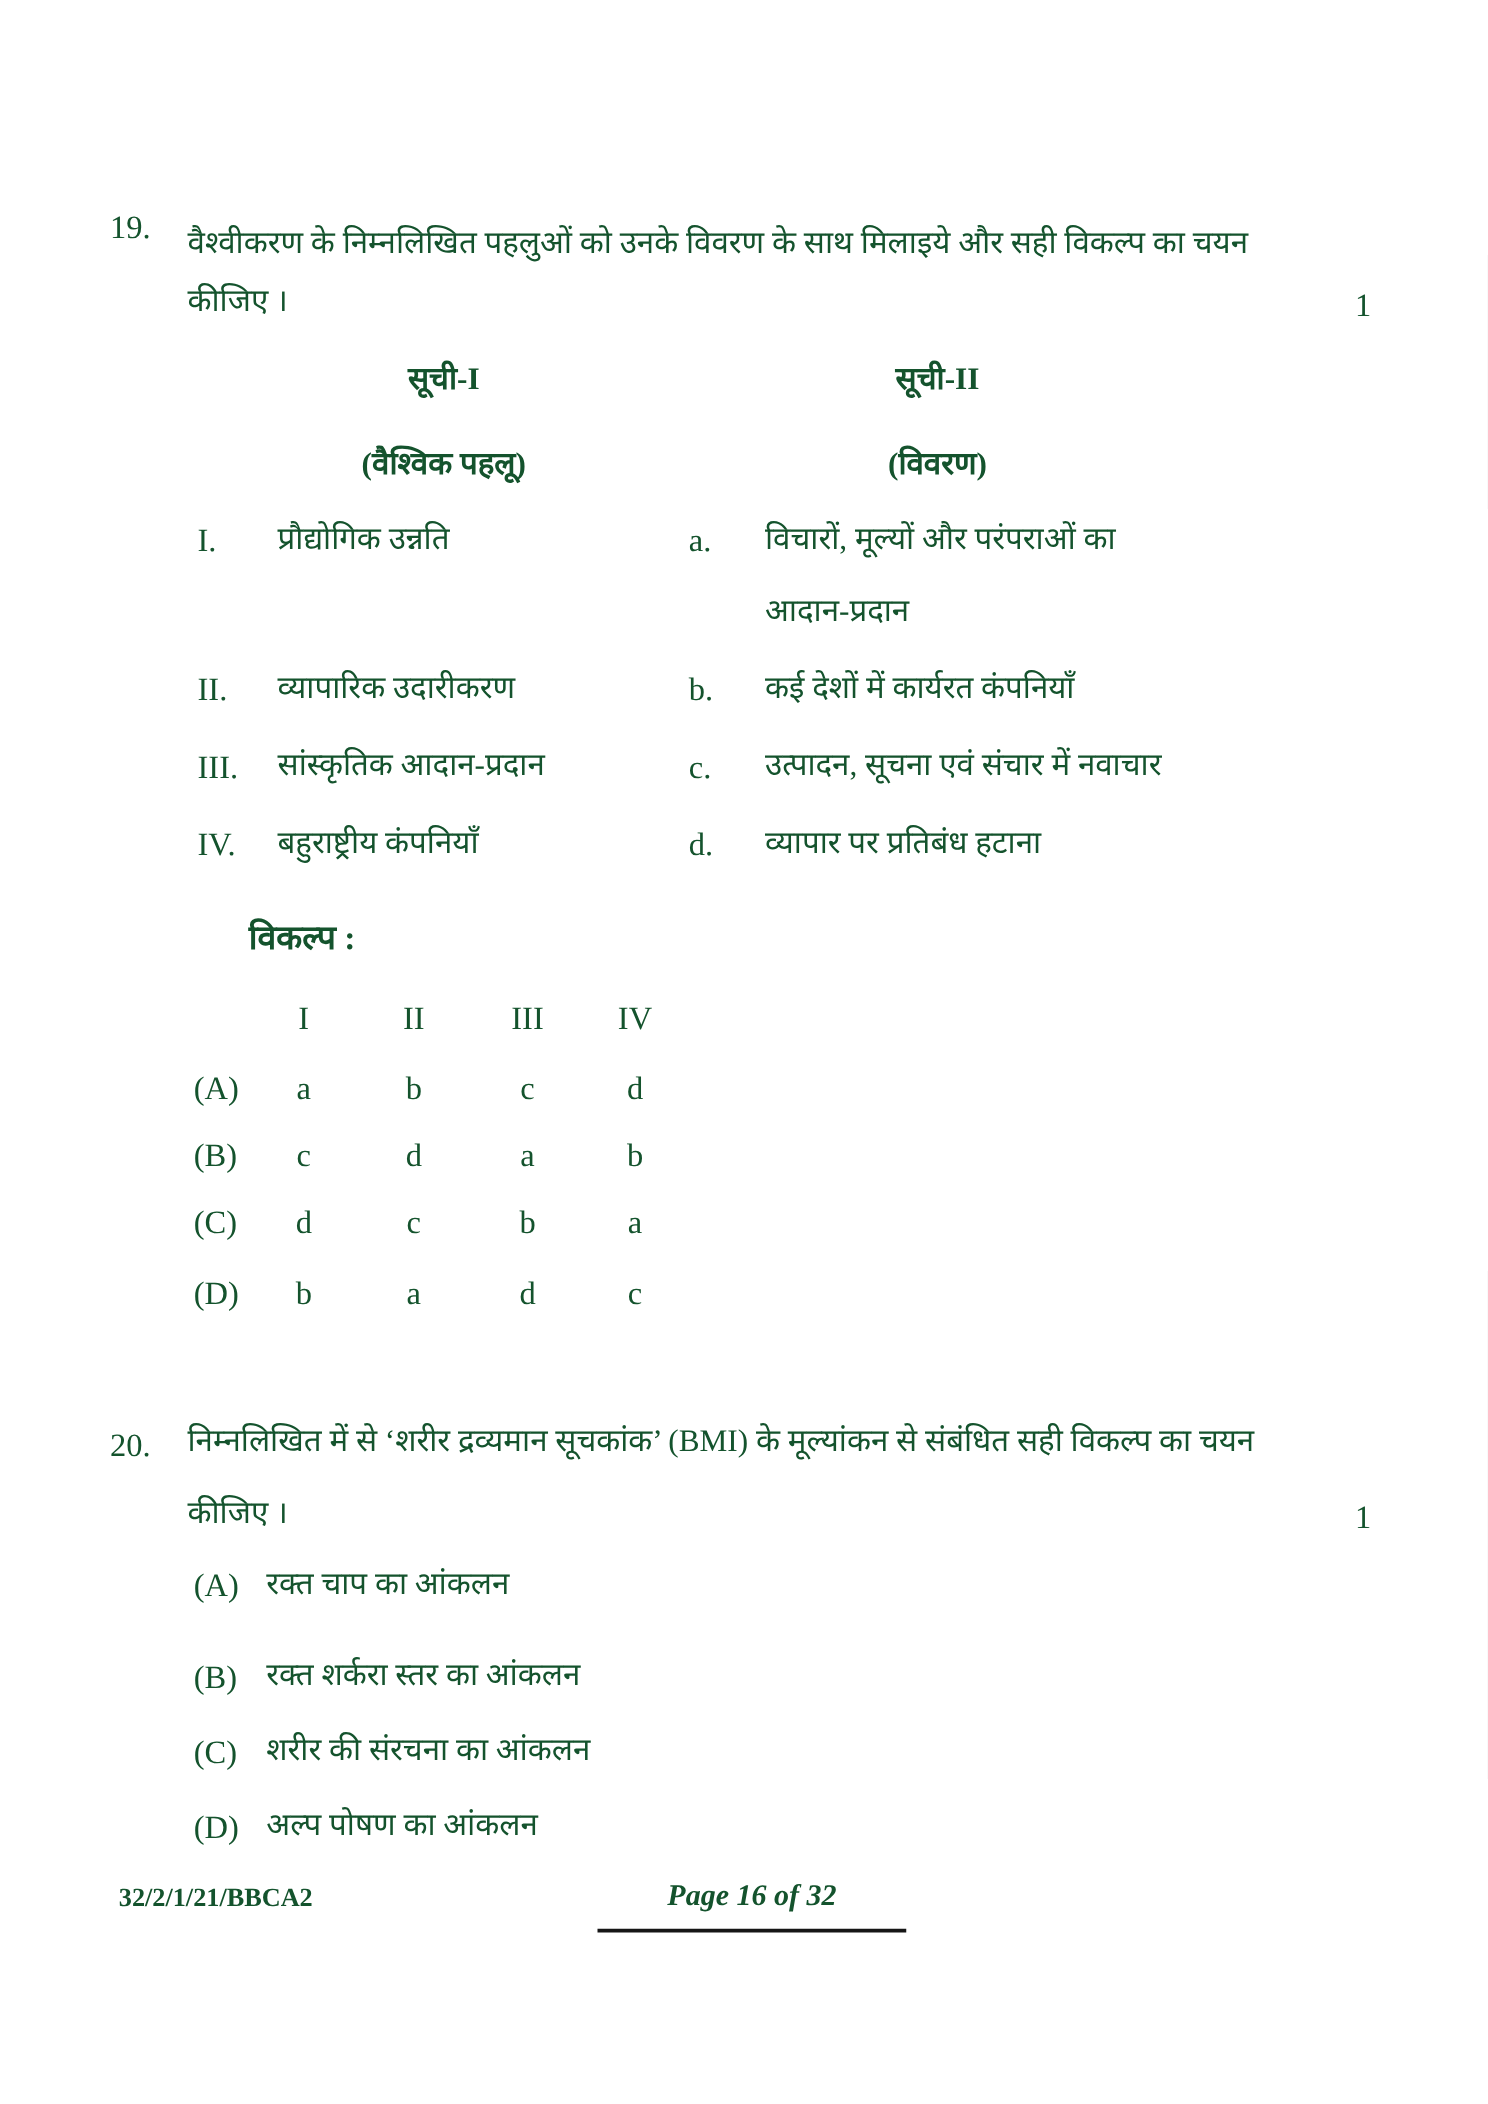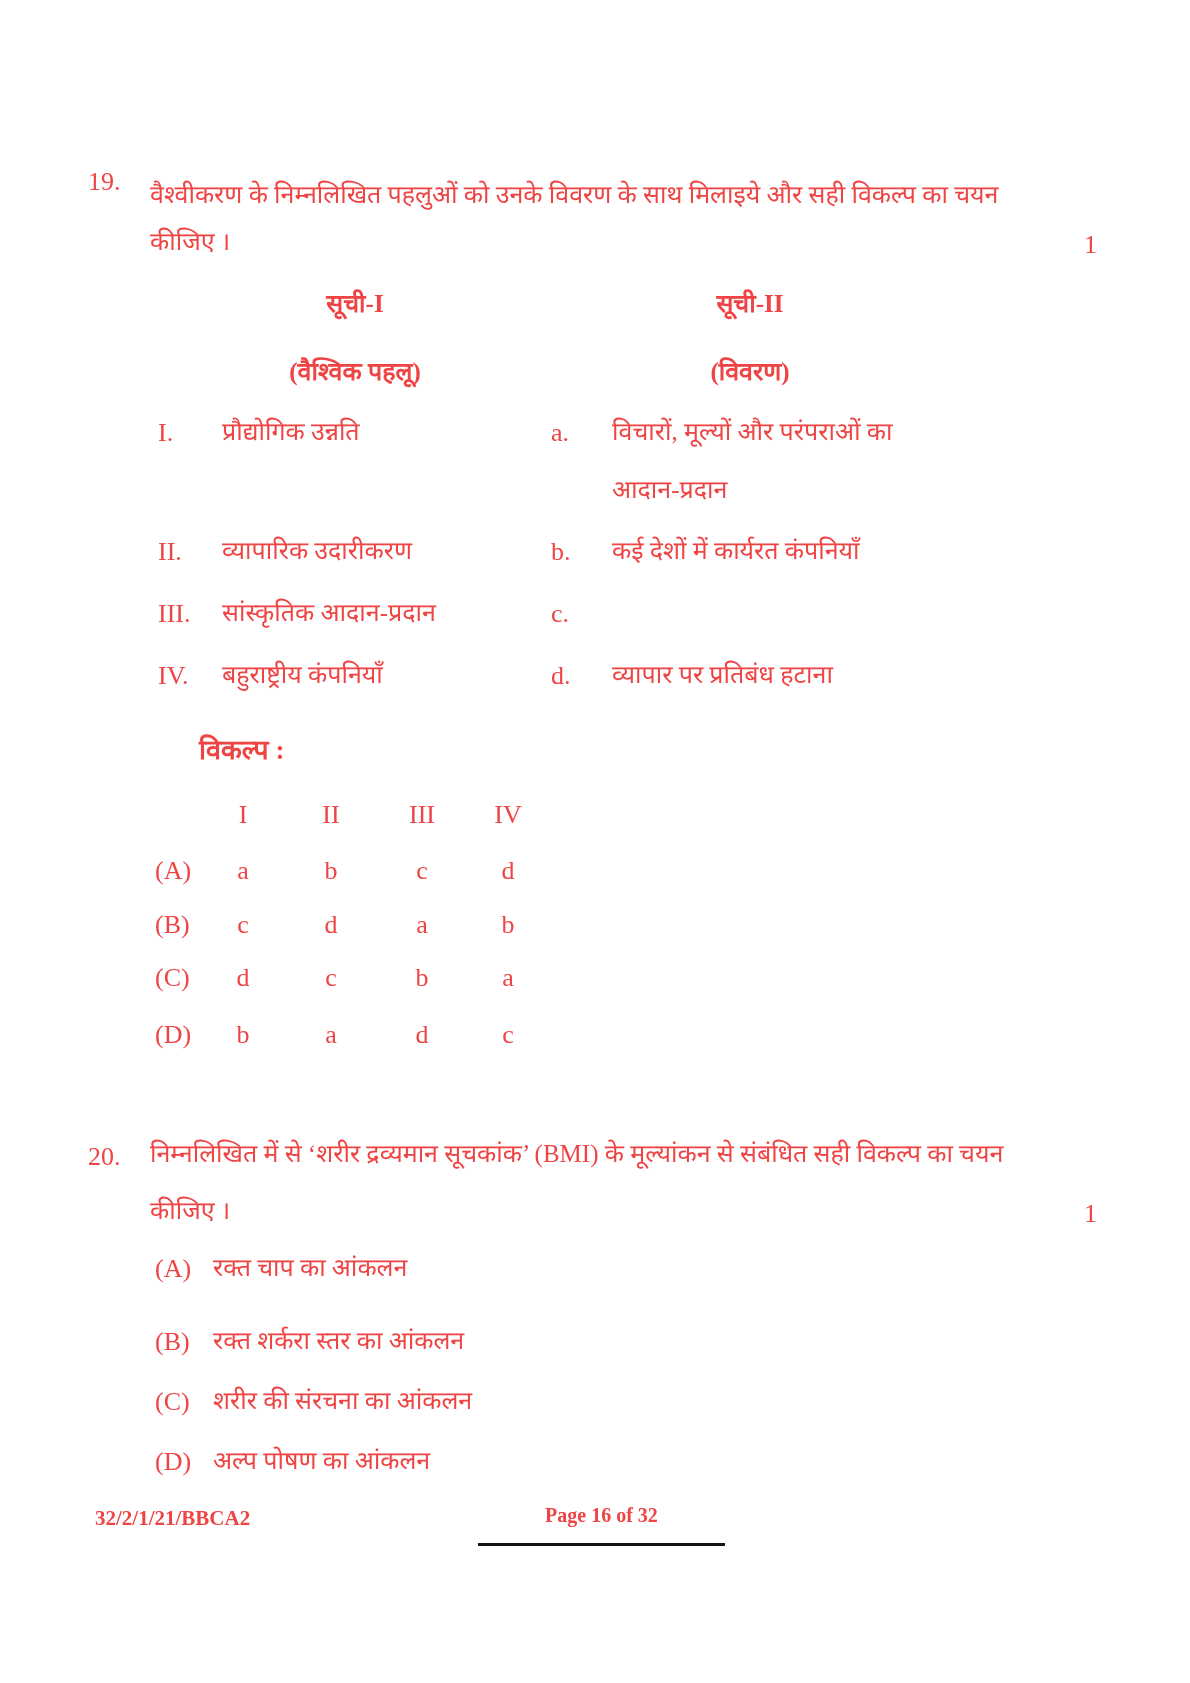--- a/index.html
+++ b/index.html
@@ -4,21 +4,21 @@
 <style>
   html,body{margin:0;padding:0;}
   body{background:#e8e8e8;}
   .page{
     position:relative;
     width:1190px;
     height:1683px;
     margin:0 auto;
     background:#ffffff;
     font-family:"Liberation Serif","DejaVu Serif",serif;
-    color:#ef4444;
+    color:#14532d;
     overflow:hidden;
   }
   .abs{position:absolute;white-space:nowrap;}
   .hindi{font-size:25px;line-height:1.2;}
   .latin{font-size:26px;line-height:1.2;}
   .bold{font-weight:bold;}
 
   
   #q19-num{top:166px;left:88px;}
   #q19-l1{top:180px;left:150px;}
@@ -51,21 +51,21 @@
   #q20-num{top:1141px;left:88px;}
   #q20-l1{top:1139px;left:150px;text-align:right;}
   #q20-l2{top:1196px;left:150px;}
   #q20-marks{top:1198px;left:1057px;width:40px;text-align:right;}
   .olabel{left:155px;}
   .otext{left:213px;}
   .o0{top:1253px;} .o1{top:1326px;} .o2{top:1386px;} .o3{top:1446px;}
 
   
   #footer-code{top:1506px;left:95px;font-size:21px;font-weight:bold;}
-  #footer-page{top:1504px;left:480px;width:243px;text-align:center;font-size:20px;font-weight:bold;}
+  #footer-page{top:1504px;left:480px;width:243px;text-align:center;font-size:24px;font-weight:bold;font-style:italic;}
   #footer-line{top:1543px;left:478px;width:247px;height:3px;background:#161616;}
 </style>
 </head>
 <body>
 
 <div class="page">
 
   <div class="abs latin" id="q19-num">19.</div>
   <div class="abs hindi" id="q19-l1">वैश्वीकरण के निम्नलिखित पहलुओं को उनके विवरण के साथ मिलाइये और सही विकल्प का चयन</div>
   <div class="abs hindi" id="q19-l2">कीजिए ।</div>
@@ -83,20 +83,21 @@
   <div class="abs hindi pair-right p0b">आदान-प्रदान</div>
 
   <div class="abs latin pair-num p1">II.</div>
   <div class="abs hindi pair-left p1">व्यापारिक उदारीकरण</div>
   <div class="abs latin pair-letter p1">b.</div>
   <div class="abs hindi pair-right p1">कई देशों में कार्यरत कंपनियाँ</div>
 
   <div class="abs latin pair-num p2">III.</div>
   <div class="abs hindi pair-left p2">सांस्कृतिक आदान-प्रदान</div>
   <div class="abs latin pair-letter p2">c.</div>
+  <div class="abs hindi pair-right p2">उत्पादन, सूचना एवं संचार में नवाचार</div>
 
   <div class="abs latin pair-num p3">IV.</div>
   <div class="abs hindi pair-left p3">बहुराष्ट्रीय कंपनियाँ</div>
   <div class="abs latin pair-letter p3">d.</div>
   <div class="abs hindi pair-right p3">व्यापार पर प्रतिबंध हटाना</div>
 
   <div class="abs hindi bold" id="opt-label">विकल्प :</div>
 
   <div class="abs latin tcell tc1 th">I</div>
   <div class="abs latin tcell tc2 th">II</div>

